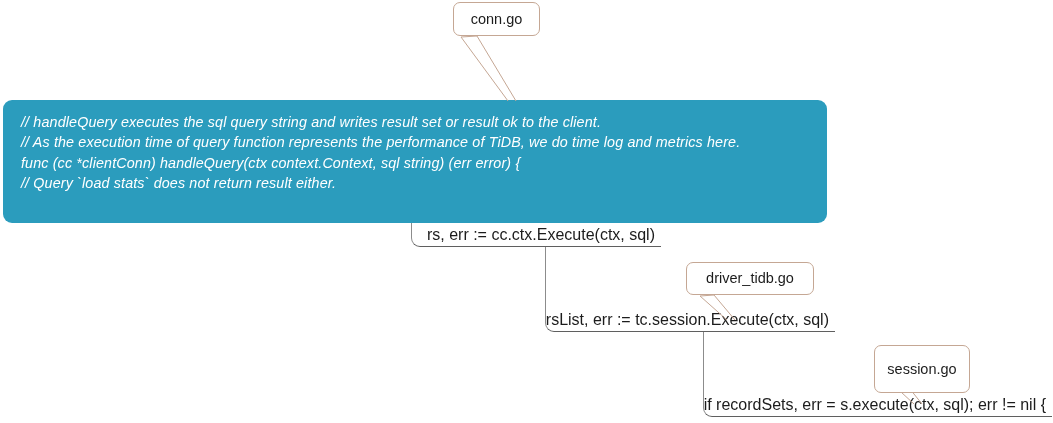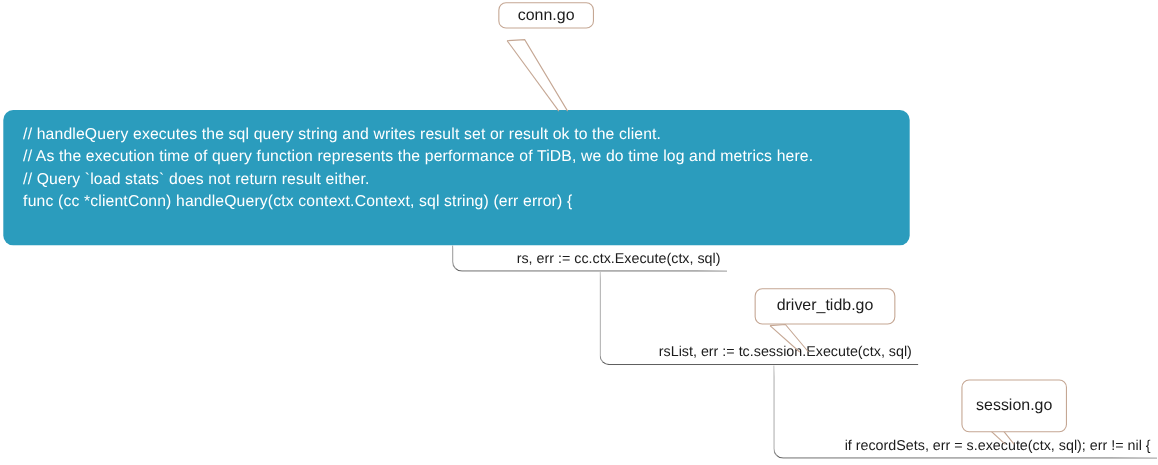--- a/index.html
+++ b/index.html
@@ -63,21 +63,21 @@
     box-sizing: border-box;
     border-left: 1px solid #8c8c8c;
     border-bottom: 1px solid #5f5f5f;
     border-bottom-left-radius: 9px;
     z-index: 2;
   }
   .bracket .btext {
     position: absolute;
     bottom: 2px;
     right: 6px;
-    font-size: 13px;
+    font-size: 16px;
     line-height: 19px;
     color: #1c1c1c;
     white-space: nowrap;
   }
 
   
   #tails {
     position: absolute;
     left: 0; top: 0;
     width: 1053px;
@@ -96,29 +96,29 @@
     <path d="M 461 37 L 477 36 L 516 101" fill="none" stroke="#c5a794" stroke-width="1"></path>
     <path d="M 461 37 L 508 101" fill="none" stroke="#c5a794" stroke-width="1"></path>
 
     <path d="M 700 296 L 714 295 L 735 320" fill="none" stroke="#c5a794" stroke-width="1"></path>
     <path d="M 700 296 L 727 320" fill="none" stroke="#c5a794" stroke-width="1"></path>
 
     <path d="M 888 380 L 902 379 L 922 404" fill="none" stroke="#c5a794" stroke-width="1"></path>
     <path d="M 888 380 L 914 404" fill="none" stroke="#c5a794" stroke-width="1"></path>
   </svg>
 
-  <div class="callout" style="left:453px; top:2px; width:87px; height:24px;">
+  <div class="callout" style="left:453px; top:2px; width:87px; height:34px;">
     <span>conn.go</span>
   </div>
 
-  <div class="code-block" style="left:3px; top:100px; width:824px; height:123px;">
+  <div class="code-block" style="left:3px; top:100px; width:824px; height:123px;font-style:italic;">
     <div class="cline">// handleQuery executes the sql query string and writes result set or result ok to the client.</div>
     <div class="cline">// As the execution time of query function represents the performance of TiDB, we do time log and metrics here.</div>
+    <div class="cline">func (cc *clientConn) handleQuery(ctx context.Context, sql string) (err error) {</div>
     <div class="cline">// Query `load stats` does not return result either.</div>
-    <div class="cline">func (cc *clientConn) handleQuery(ctx context.Context, sql string) (err error) {</div>
   </div>
 
   <div class="bracket" style="left:411px; top:223px; width:250px; height:24px;">
     <span class="btext">rs, err := cc.ctx.Execute(ctx, sql)</span>
   </div>
 
   <div class="callout" style="left:686px; top:262px; width:128px; height:33px;">
     <span>driver_tidb.go</span>
   </div>
 

